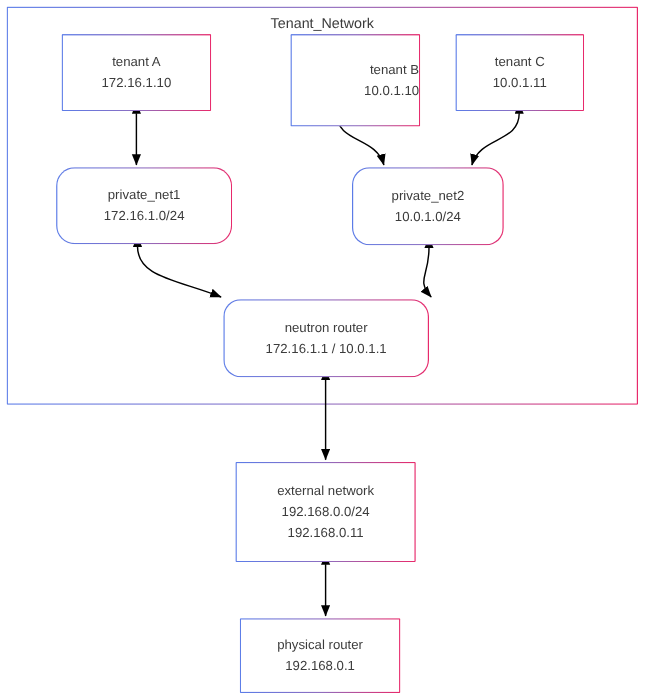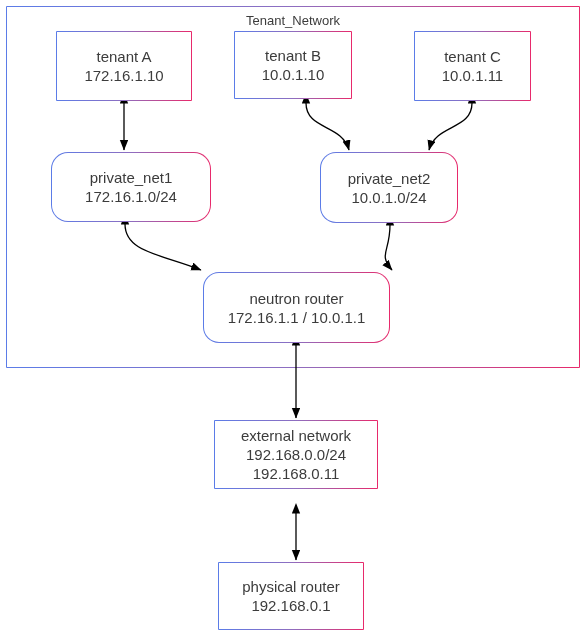--- a/index.html
+++ b/index.html
@@ -43,21 +43,21 @@
     display: flex;
     flex-direction: column;
     align-items: center;
     justify-content: center;
   }
   .gbox.container {
     display: block;
   }
   .node-line {
     color: #3c3c3c;
-    font-size: 15px;
+    font-size: 12px;
     line-height: 19px;
     white-space: nowrap;
     text-align: center;
   }
   .container-title {
     position: absolute;
     top: 6px;
     left: 0;
     right: 0;
     text-align: center;
@@ -94,41 +94,41 @@
         <path d="M 296 345 L 296 418" fill="none" stroke="#000000" stroke-width="1.3" marker-end="url(#arrow-end)" marker-start="url(#arrow-start)"></path>
         <path d="M 296 513 L 296 560" fill="none" stroke="#000000" stroke-width="1.3" marker-end="url(#arrow-end)" marker-start="url(#arrow-start)"></path>
       </g>
   </svg>
 
   <div id="node-layer">
       <div class="gbox" style="left: 56px; top: 31px; width: 136px; height: 70px;">
         <div class="node-line">tenant A</div>
         <div class="node-line">172.16.1.10</div>
       </div>
-      <div class="gbox" style="left: 234px; top: 31px; width: 118px; height: 68px;">
+      <div class="gbox" style="left: 264px; top: 31px; width: 118px; height: 84px; align-items: flex-end;">
         <div class="node-line">tenant B</div>
         <div class="node-line">10.0.1.10</div>
       </div>
       <div class="gbox" style="left: 414px; top: 31px; width: 117px; height: 70px;">
         <div class="node-line">tenant C</div>
         <div class="node-line">10.0.1.11</div>
       </div>
       <div class="gbox" style="left: 51px; top: 152px; width: 160px; height: 70px; border-radius: 17px;">
         <div class="node-line">private_net1</div>
         <div class="node-line">172.16.1.0/24</div>
       </div>
       <div class="gbox" style="left: 320px; top: 152px; width: 138px; height: 71px; border-radius: 16px;">
         <div class="node-line">private_net2</div>
         <div class="node-line">10.0.1.0/24</div>
       </div>
       <div class="gbox" style="left: 203px; top: 272px; width: 187px; height: 71px; border-radius: 16px;">
         <div class="node-line">neutron router</div>
         <div class="node-line">172.16.1.1 / 10.0.1.1</div>
       </div>
-      <div class="gbox" style="left: 214px; top: 420px; width: 164px; height: 69px;">
+      <div class="gbox" style="left: 214px; top: 420px; width: 164px; height: 91px;">
         <div class="node-line">external network</div>
         <div class="node-line">192.168.0.0/24</div>
         <div class="node-line">192.168.0.11</div>
       </div>
       <div class="gbox" style="left: 218px; top: 562px; width: 146px; height: 68px;">
         <div class="node-line">physical router</div>
         <div class="node-line">192.168.0.1</div>
       </div>
     </div>
 

